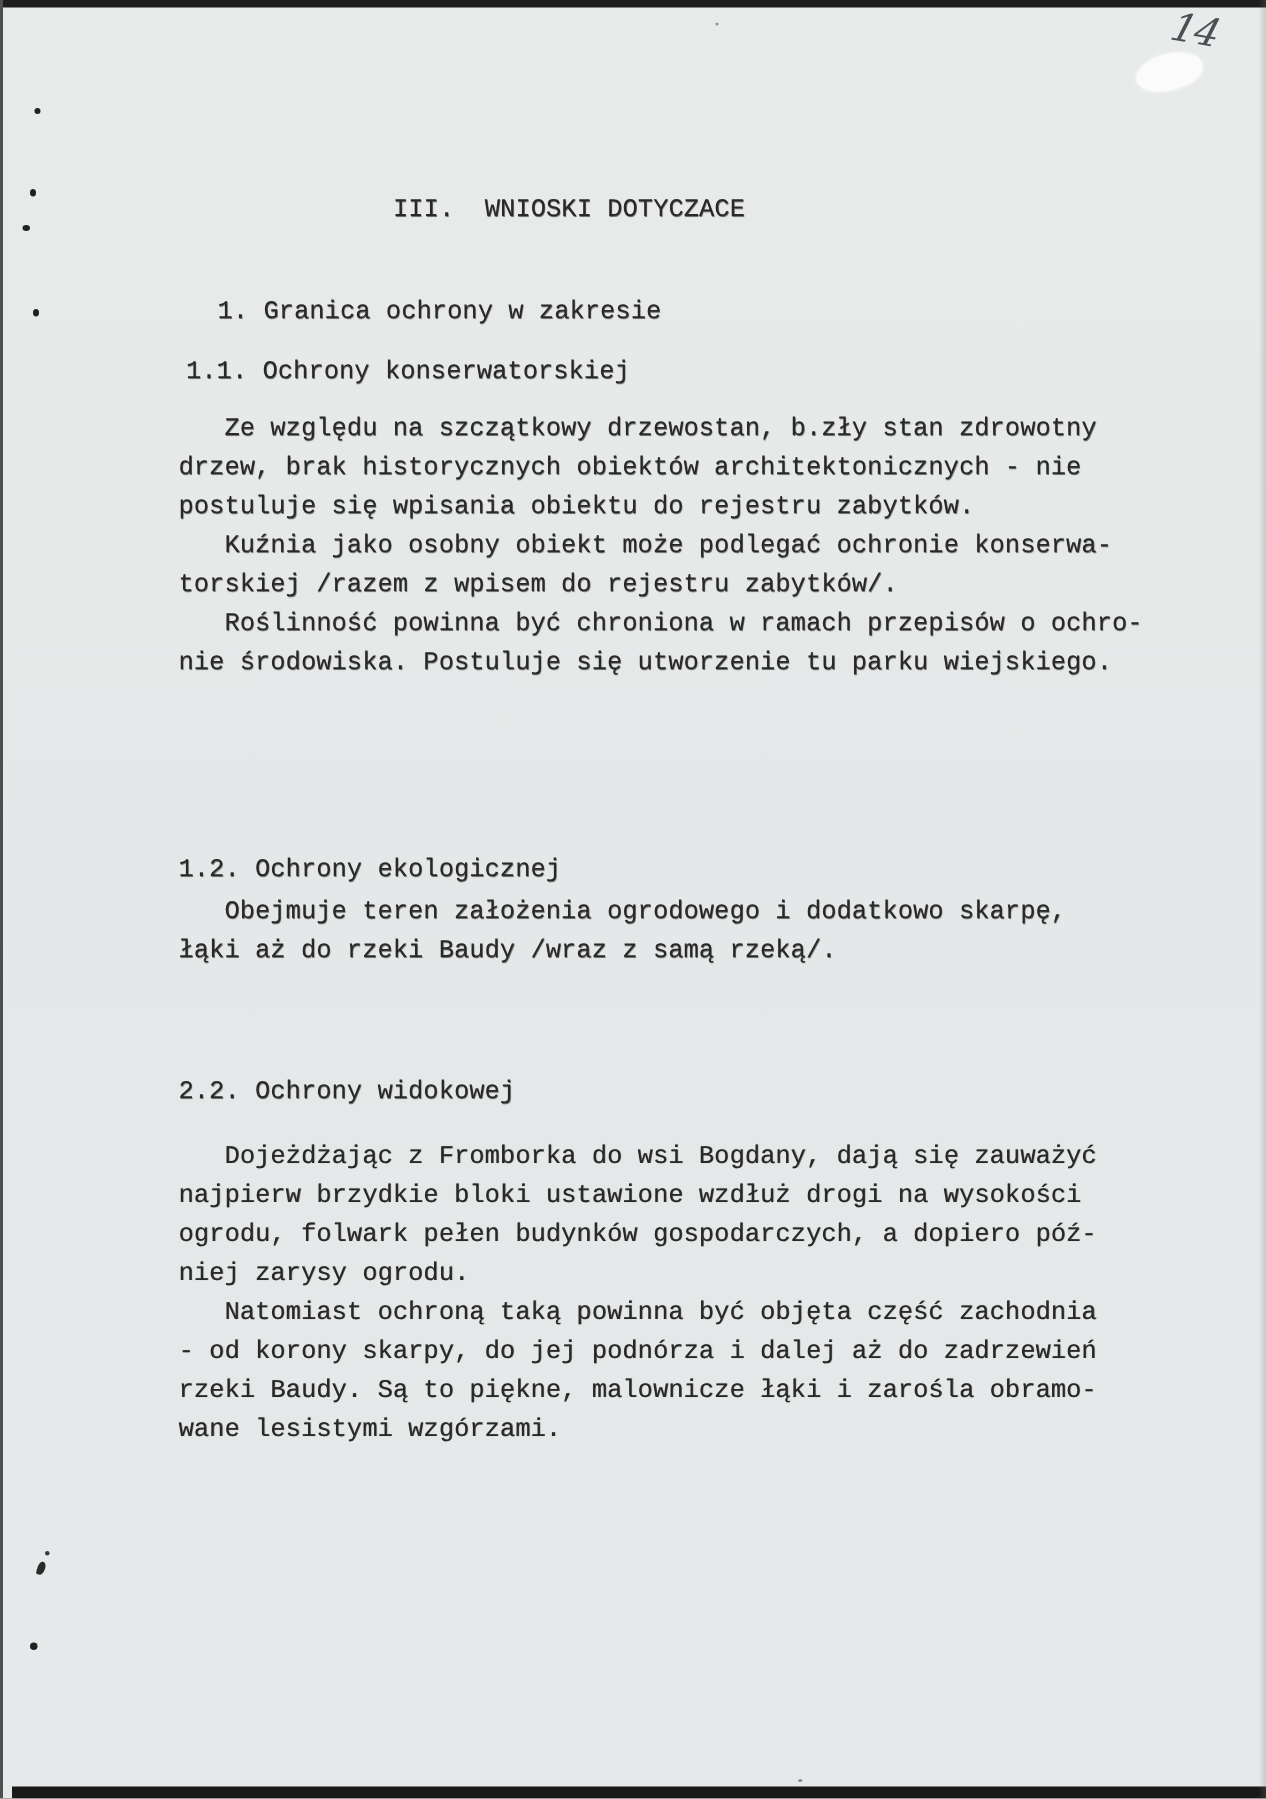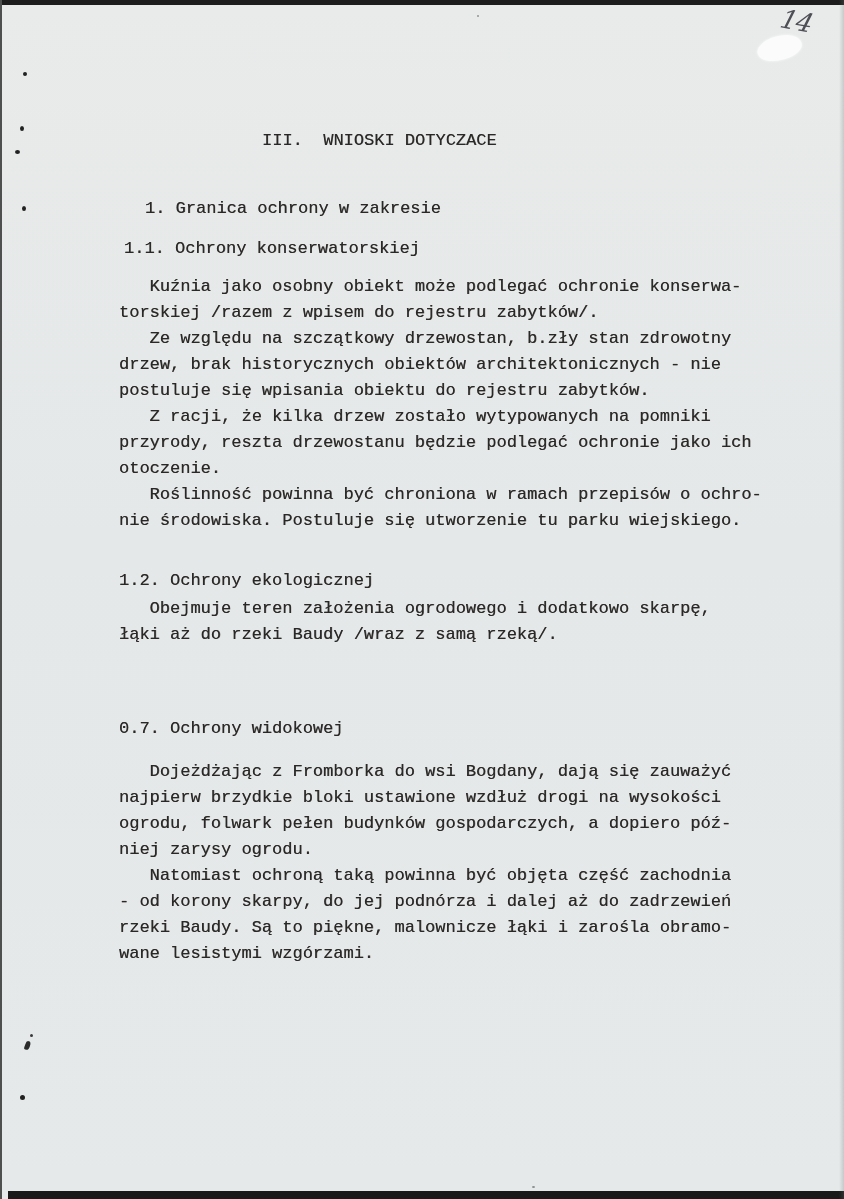--- a/index.html
+++ b/index.html
@@ -86,39 +86,36 @@
   <div class="teardrop"></div>
   <div class="speck" style="left:20px; top:1095px; width:5px; height:5px;"></div>
   <div class="speck" style="left:532px; top:1186px; width:3px; height:2px; background:#8a8e8e;"></div>
 
   <div class="doc-title mono pre">III.  WNIOSKI DOTYCZACE</div>
 
   <div class="intro-item mono pre">1. Granica ochrony w zakresie</div>
 
   <div class="sec-heading mono pre" style="left:124px; top:236px;">1.1. Ochrony konserwatorskiej</div>
   <div class="sec-body" style="left:119px; top:274px;">
-    <p class="mono pre">   Kuźnia jako osobny obiekt może podlegać ochronie konserwa-
-torskiej /razem z wpisem do rejestru zabytków/.</p>
     <p class="mono pre">   Ze względu na szczątkowy drzewostan, b.zły stan zdrowotny
 drzew, brak historycznych obiektów architektonicznych - nie
 postuluje się wpisania obiektu do rejestru zabytków.</p>
-    <p class="mono pre">   Z racji, że kilka drzew zostało wytypowanych na pomniki
-przyrody, reszta drzewostanu będzie podlegać ochronie jako ich
-otoczenie.</p>
+    <p class="mono pre">   Kuźnia jako osobny obiekt może podlegać ochronie konserwa-
+torskiej /razem z wpisem do rejestru zabytków/.</p>
     <p class="mono pre">   Roślinność powinna być chroniona w ramach przepisów o ochro-
 nie środowiska. Postuluje się utworzenie tu parku wiejskiego.</p>
   </div>
 
   <div class="sec-heading mono pre" style="left:119px; top:568px;text-align:right;">1.2. Ochrony ekologicznej</div>
   <div class="sec-body" style="left:119px; top:596px;">
     <p class="mono pre">   Obejmuje teren założenia ogrodowego i dodatkowo skarpę,
 łąki aż do rzeki Baudy /wraz z samą rzeką/.</p>
   </div>
 
-  <div class="sec-heading mono pre" style="left:119px; top:716px;">0.7. Ochrony widokowej</div>
+  <div class="sec-heading mono pre" style="left:119px; top:716px;">2.2. Ochrony widokowej</div>
   <div class="sec-body" style="left:119px; top:759px;">
     <p class="mono pre">   Dojeżdżając z Fromborka do wsi Bogdany, dają się zauważyć
 najpierw brzydkie bloki ustawione wzdłuż drogi na wysokości
 ogrodu, folwark pełen budynków gospodarczych, a dopiero póź-
 niej zarysy ogrodu.</p>
     <p class="mono pre">   Natomiast ochroną taką powinna być objęta część zachodnia
 - od korony skarpy, do jej podnórza i dalej aż do zadrzewień
 rzeki Baudy. Są to piękne, malownicze łąki i zarośla obramo-
 wane lesistymi wzgórzami.</p>
   </div>

